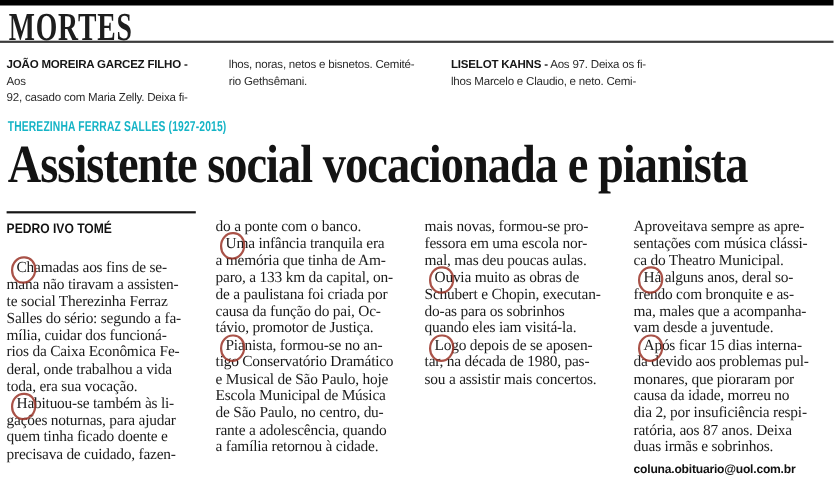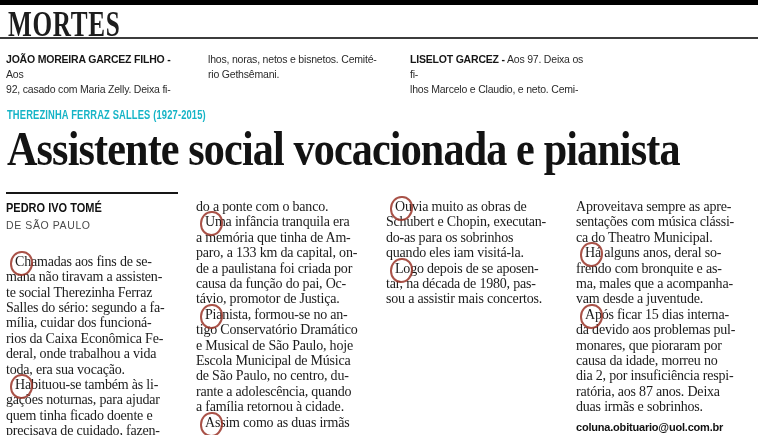--- a/index.html
+++ b/index.html
@@ -46,33 +46,32 @@
 <div id="canvas">
   <div class="topbar"></div>
   <div class="mortes">MORTES</div>
   <div class="hrule"></div>
 
   <div class="obits">
     <div class="obit-col"><span class="obit-name">JOÃO MOREIRA GARCEZ FILHO -</span><span> Aos
 92, casado com Maria Zelly. Deixa fi-</span></div>
     <div class="obit-col"><span>lhos, noras, netos e bisnetos. Cemité-
 rio Gethsêmani.</span></div>
-    <div class="obit-col"><span class="obit-name">LISELOT GARCEZ -</span><span> Aos 97. Deixa os fi-
+    <div class="obit-col"><span class="obit-name">LISELOT KAHNS -</span><span> Aos 97. Deixa os fi-
 lhos Marcelo e Claudio, e neto. Cemi-</span></div>
   </div>
 
   <div class="kicker">THEREZINHA FERRAZ SALLES (1927-2015)</div>
   <div class="headline">Assistente social vocacionada e pianista</div>
 
   <div class="body-grid">
 
     <div class="bcol">
       <div class="byline-rule"></div>
       <div class="author">PEDRO IVO TOMÉ</div>
-      <div class="location">DE SÃO PAULO</div>
       <div class="body-start">
         <p class="frag ind"><span class="dcw"><span class="ring"></span><span>C</span></span><span>hamadas aos fins de se-
 mana não tiravam a assisten-
 te social Therezinha Ferraz
 Salles do sério: segundo a fa-
 mília, cuidar dos funcioná-
 rios da Caixa Econômica Fe-
 deral, onde trabalhou a vida
 toda, era sua vocação.</span></p>
         <p class="frag ind"><span class="dcw"><span class="ring"></span><span>H</span></span><span>abituou-se também às li-
@@ -90,24 +89,26 @@
 de a paulistana foi criada por
 causa da função do pai, Oc-
 távio, promotor de Justiça.</span></p>
       <p class="frag ind"><span class="dcw"><span class="ring"></span><span>P</span></span><span>ianista, formou-se no an-
 tigo Conservatório Dramático
 e Musical de São Paulo, hoje
 Escola Municipal de Música
 de São Paulo, no centro, du-
 rante a adolescência, quando
 a família retornou à cidade.</span></p>
-      <p class="frag ind"><span class="dcw"><span class="ring"></span><span>A</span></span><span>ssim como as duas irmãs</span></p>
     </div>
 
     <div class="bcol pt">
+      <p class="frag"><span>mais novas, formou-se pro-
+fessora em uma escola nor-
+mal, mas deu poucas aulas.</span></p>
       <p class="frag ind"><span class="dcw"><span class="ring"></span><span>O</span></span><span>uvia muito as obras de
 Schubert e Chopin, executan-
 do-as para os sobrinhos
 quando eles iam visitá-la.</span></p>
       <p class="frag ind"><span class="dcw"><span class="ring"></span><span>L</span></span><span>ogo depois de se aposen-
 tar, na década de 1980, pas-
 sou a assistir mais concertos.</span></p>
     </div>
 
     <div class="bcol pt">

